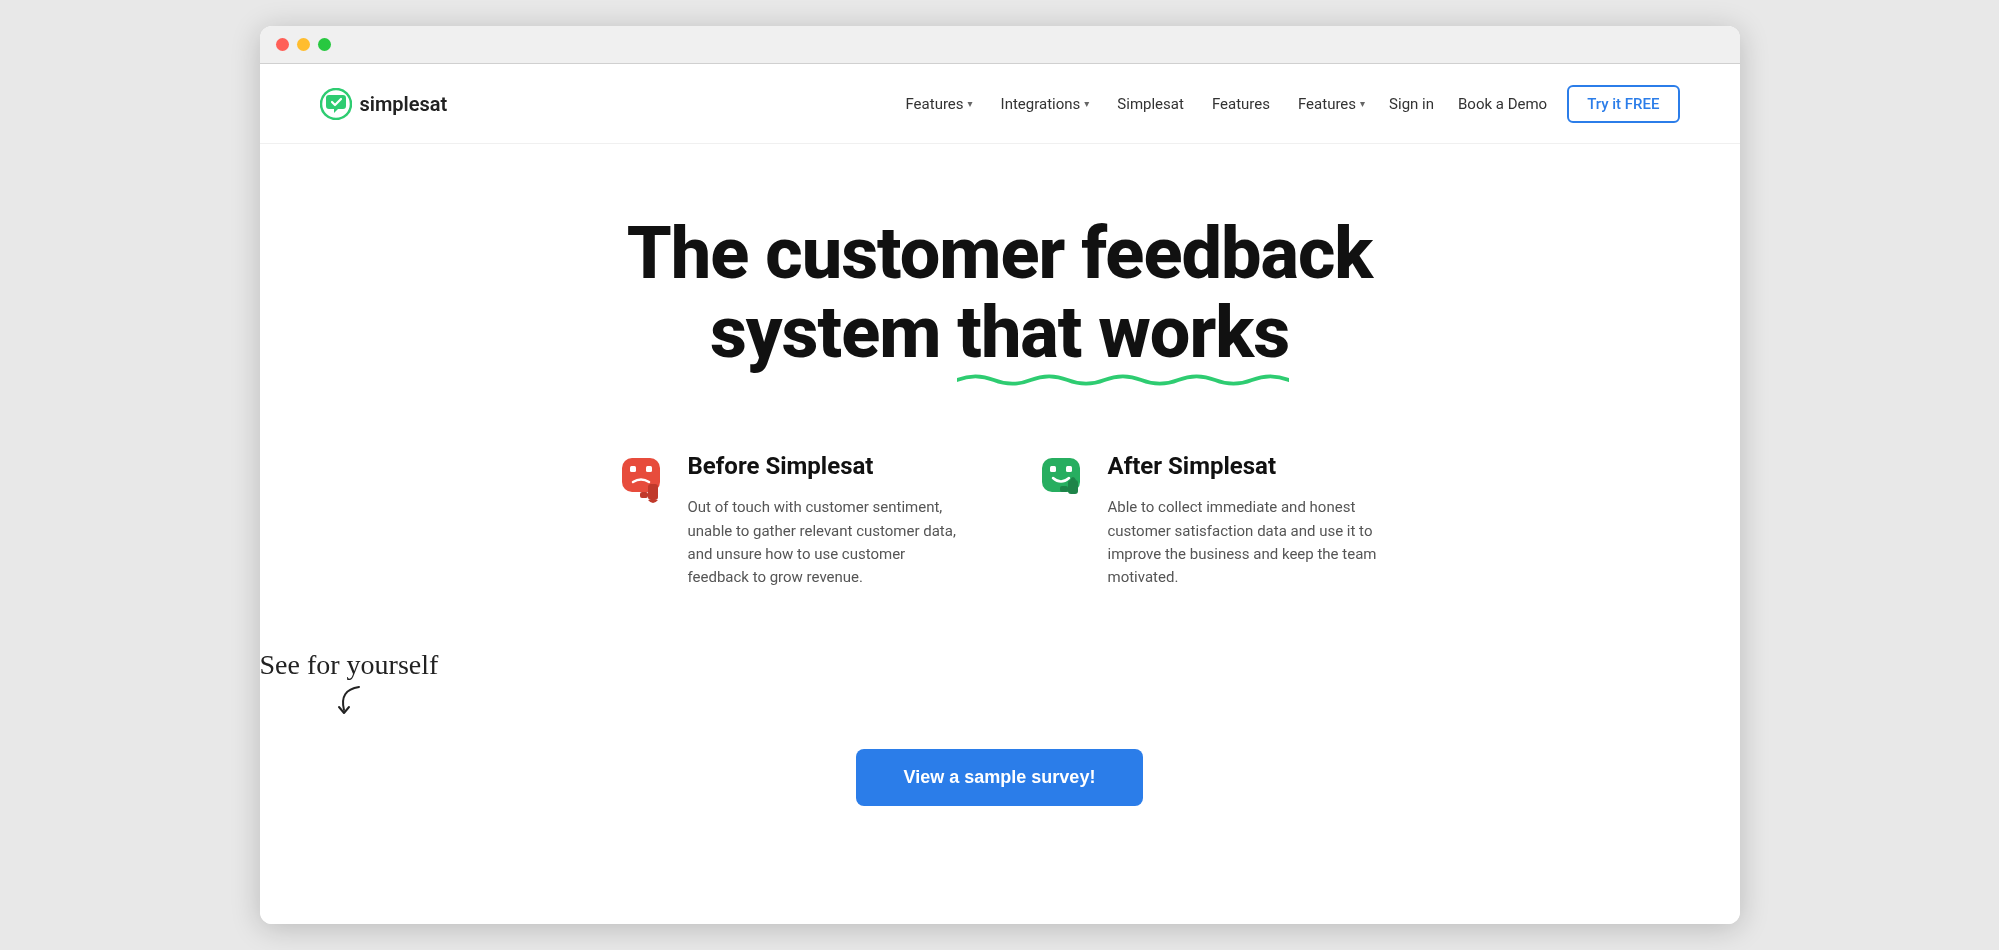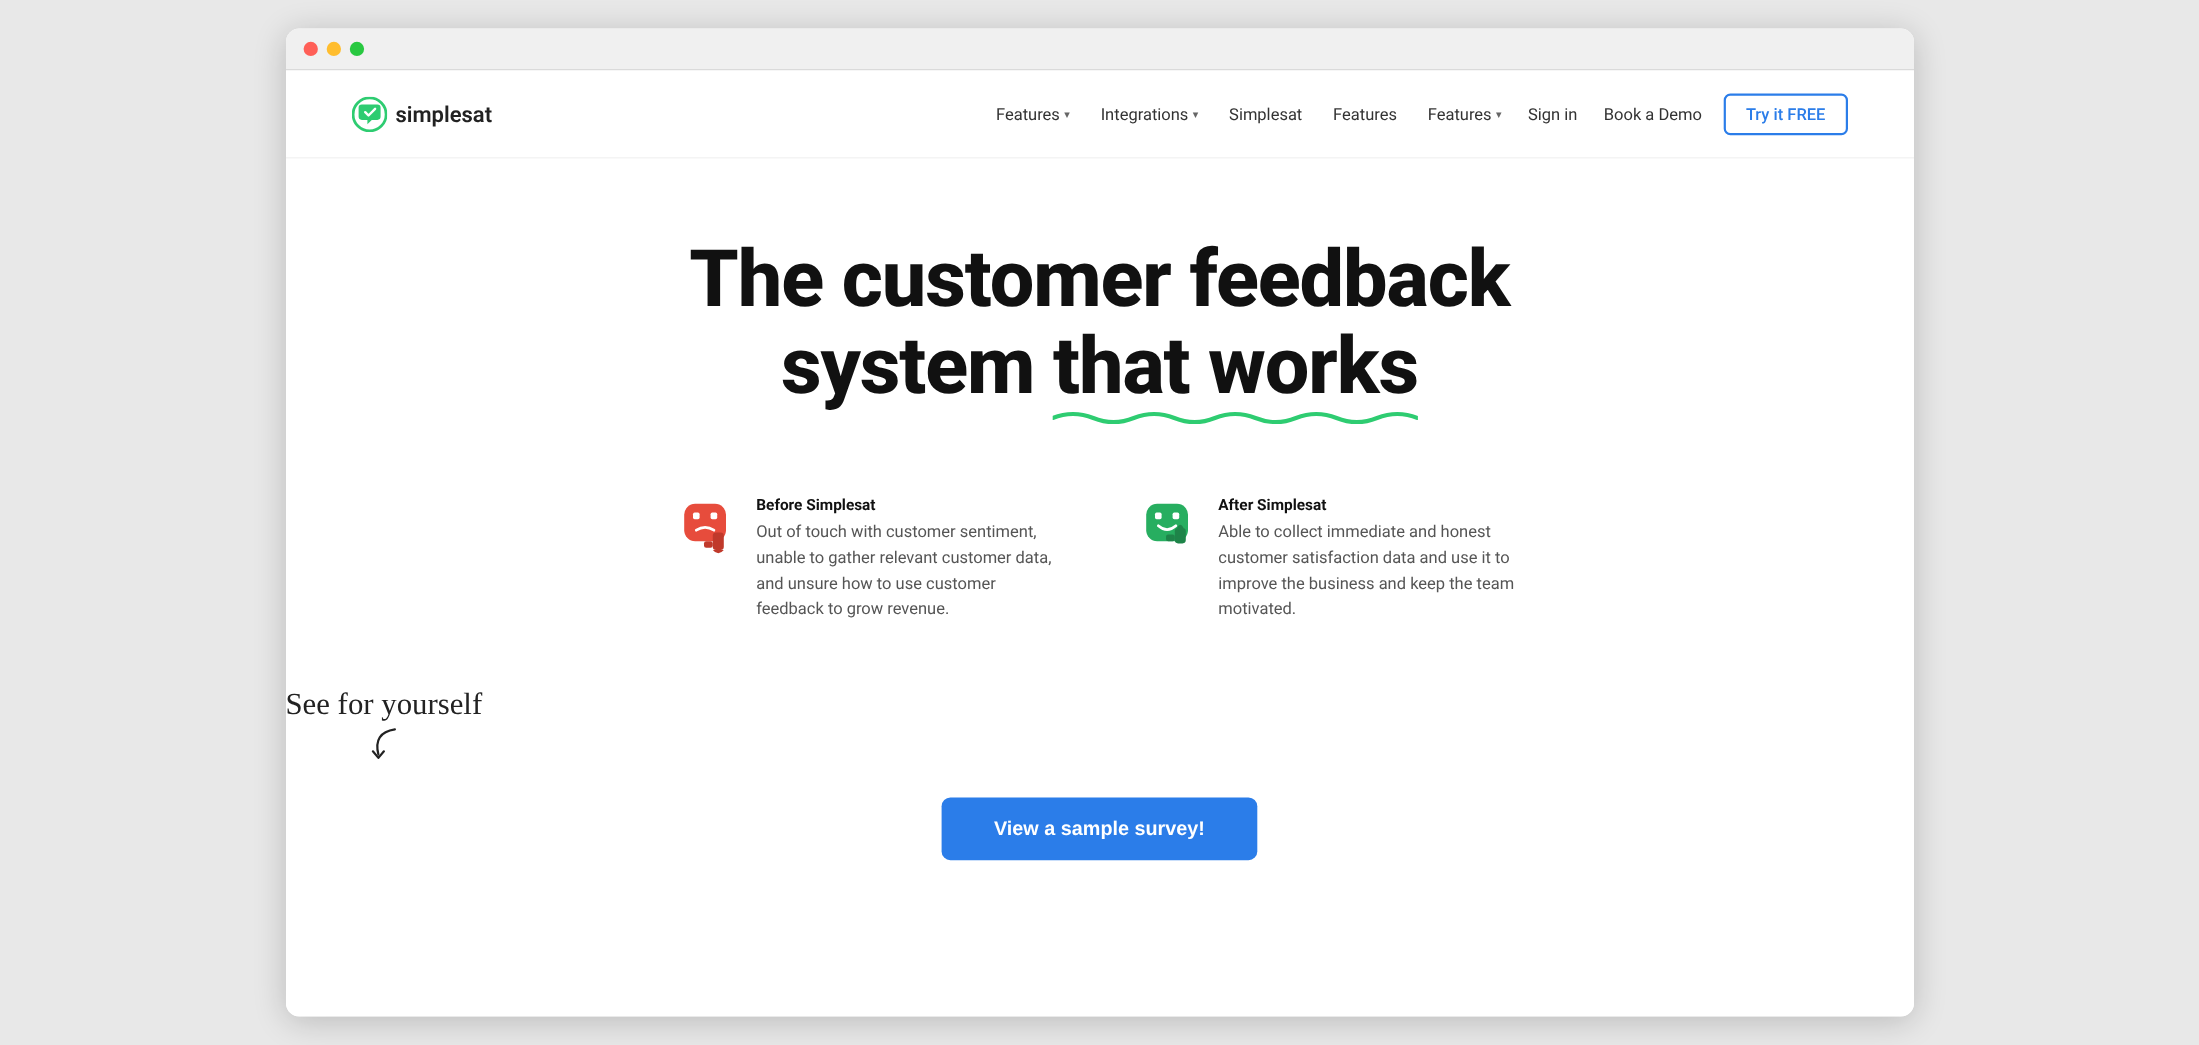--- a/index.html
+++ b/index.html
@@ -173,24 +173,24 @@
       font-size: 48px;
       flex-shrink: 0;
       display: flex;
       align-items: flex-start;
       padding-top: 4px;
     }
 
     .card-content {}
 
     .card-title {
-      font-size: 14px;
+      font-size: 24px;
       font-weight: 700;
       color: #111;
-      margin-bottom: 4px;
+      margin-bottom: 16px;
     }
 
     .card-text {
       font-size: 15px;
       color: #555;
       line-height: 1.55;
     }
 
     
     .see-for-yourself {

